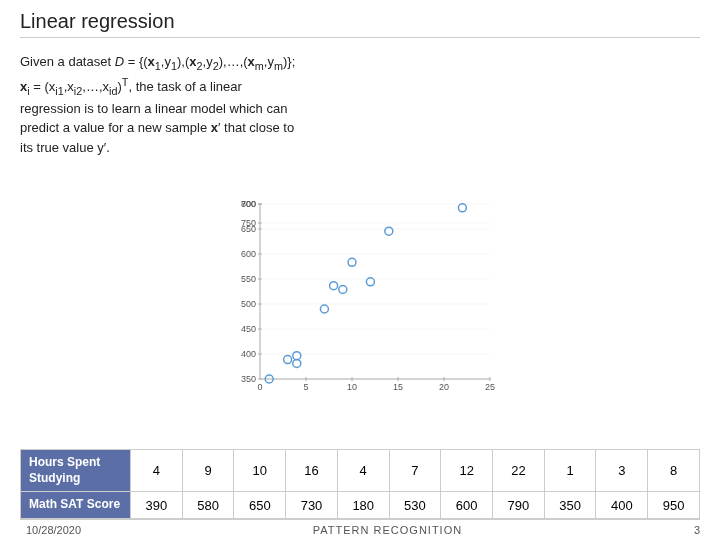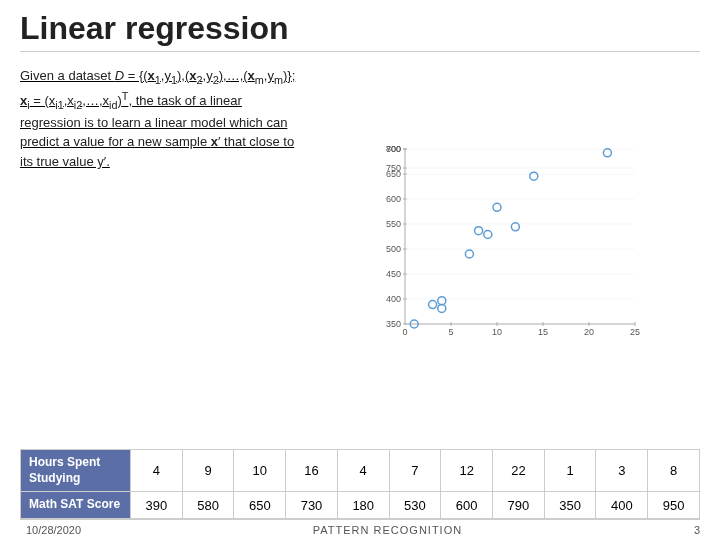--- a/index.html
+++ b/index.html
@@ -15,33 +15,32 @@
     .page {
       width: 720px;
       height: 540px;
       background: #fff;
       display: flex;
       flex-direction: column;
       padding: 10px 20px 0 20px;
     }
 
     .title {
-      font-size: 32px;
-      font-weight: 700;
+      font-size: 20px;
+      font-weight: 400;
       color: #222;
       margin-bottom: 6px;
       padding-bottom: 4px;
       border-bottom: 1px solid #ccc;
     }
 
     .content-area {
       display: flex;
-      flex-direction: row;
+      flex-direction: column;
       flex: 1;
-      text-decoration: underline;
     }
 
     .left-text {
       width: 290px;
       padding-top: 8px;
       padding-right: 10px;
       font-size: 13px;
       color: #222;
       flex-shrink: 0;
     }

